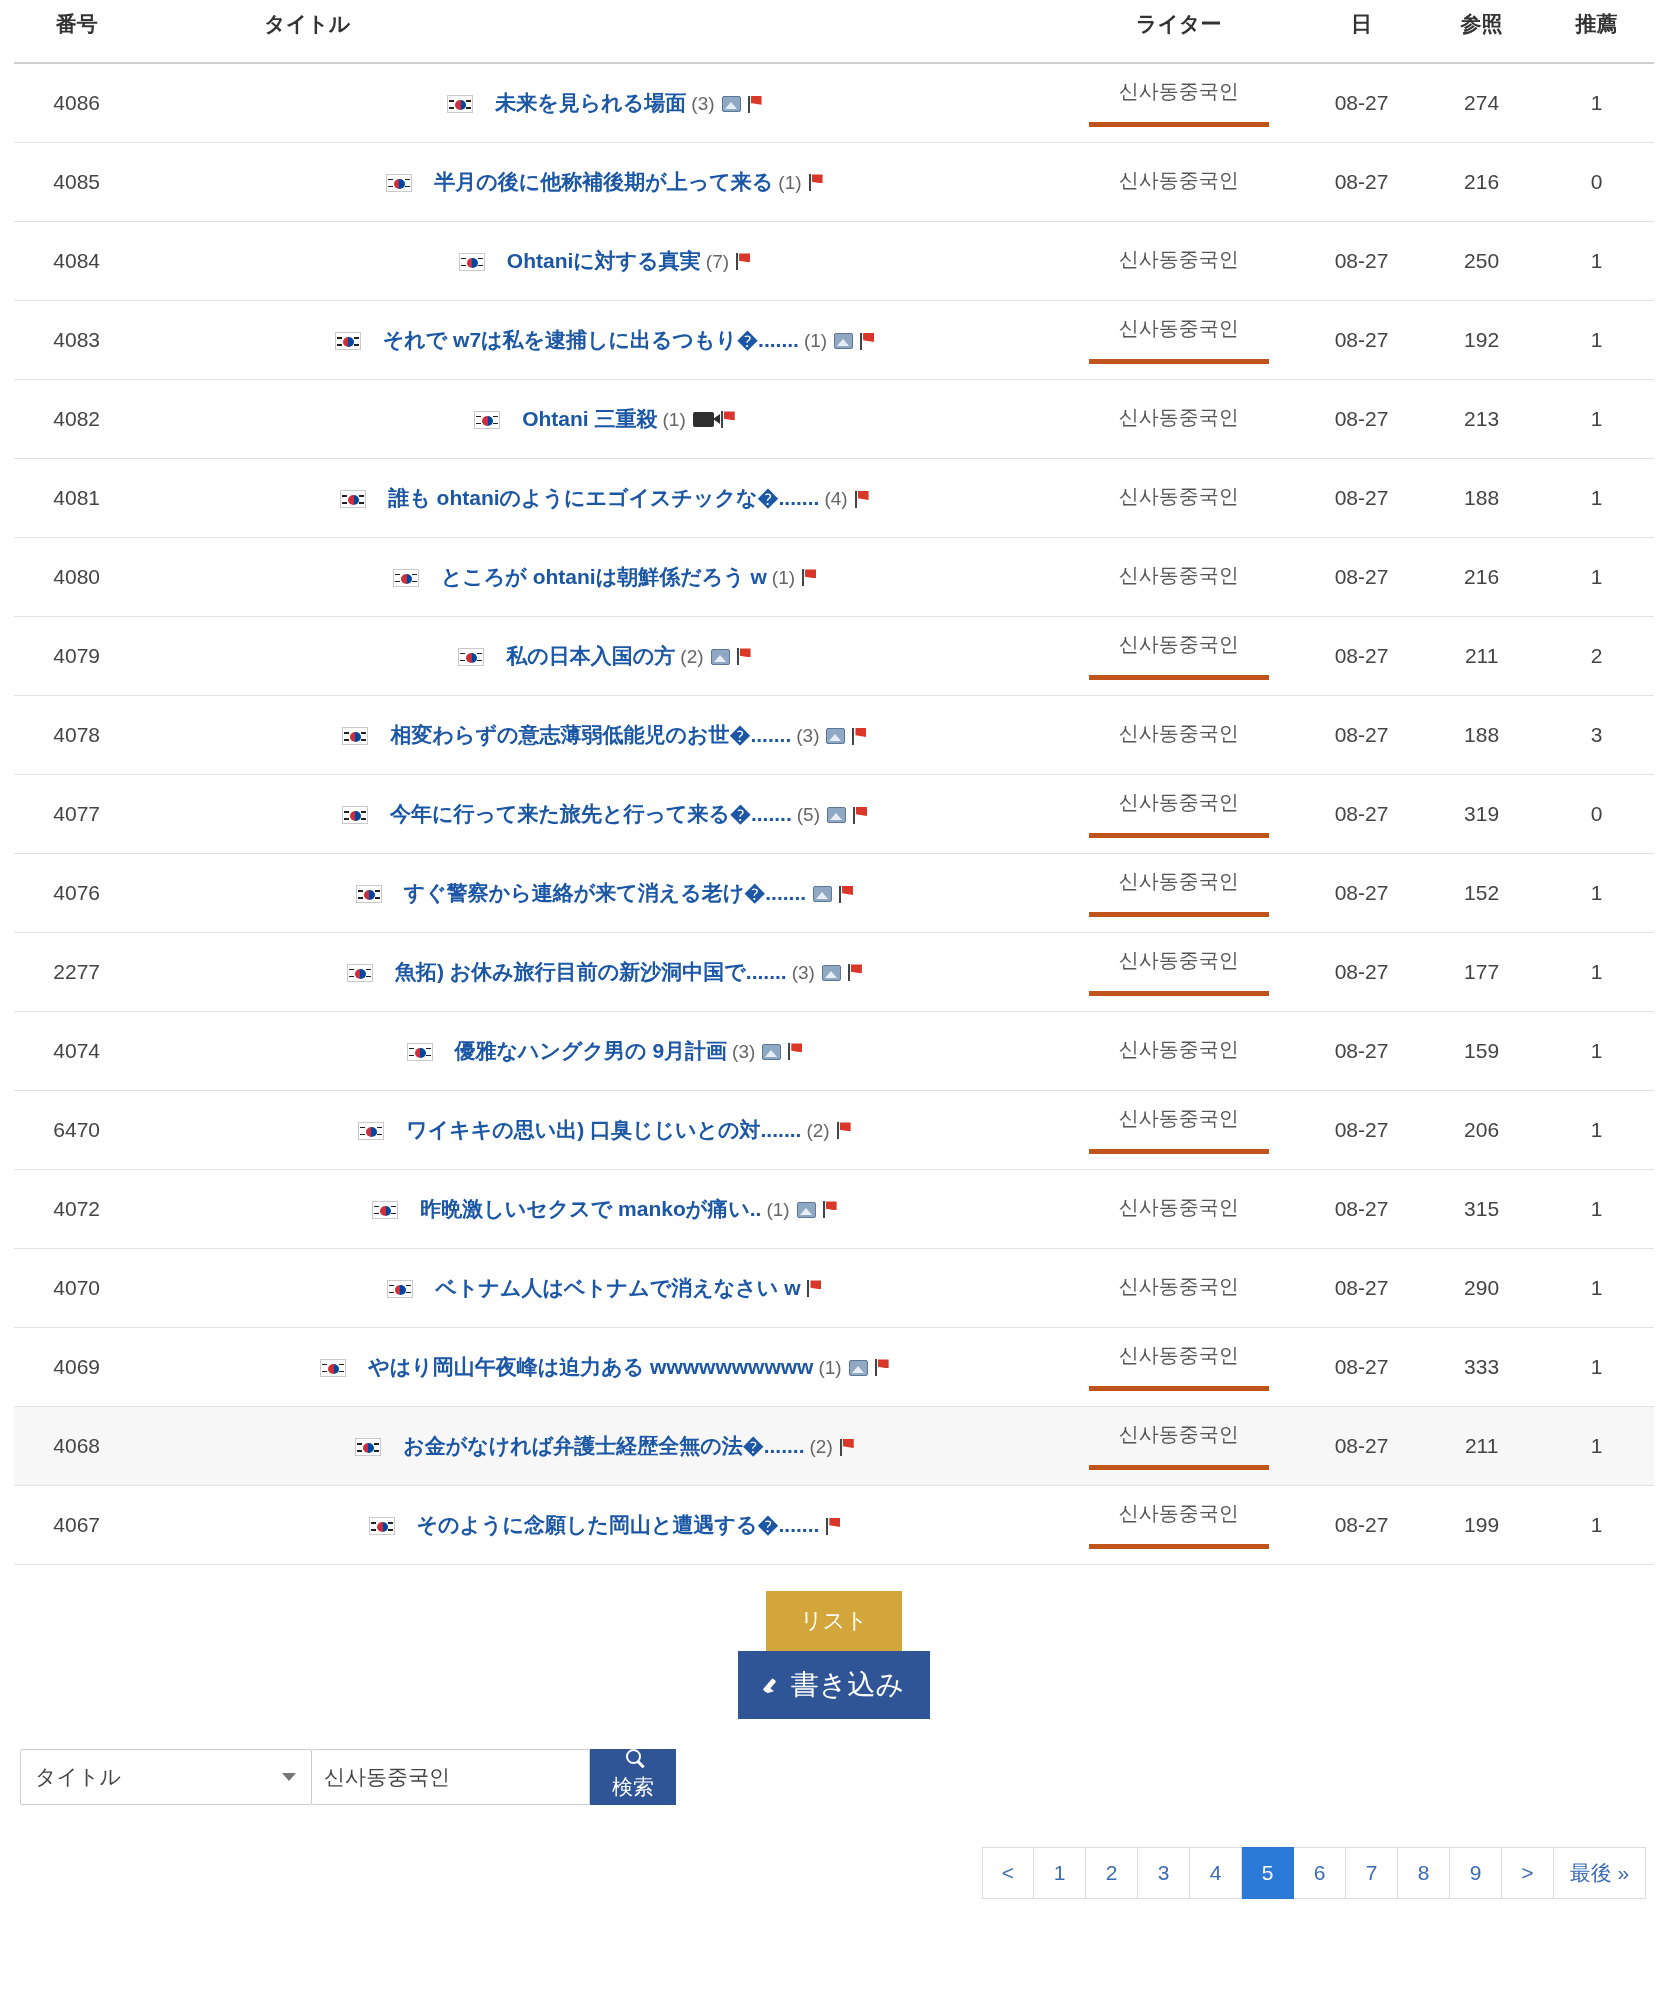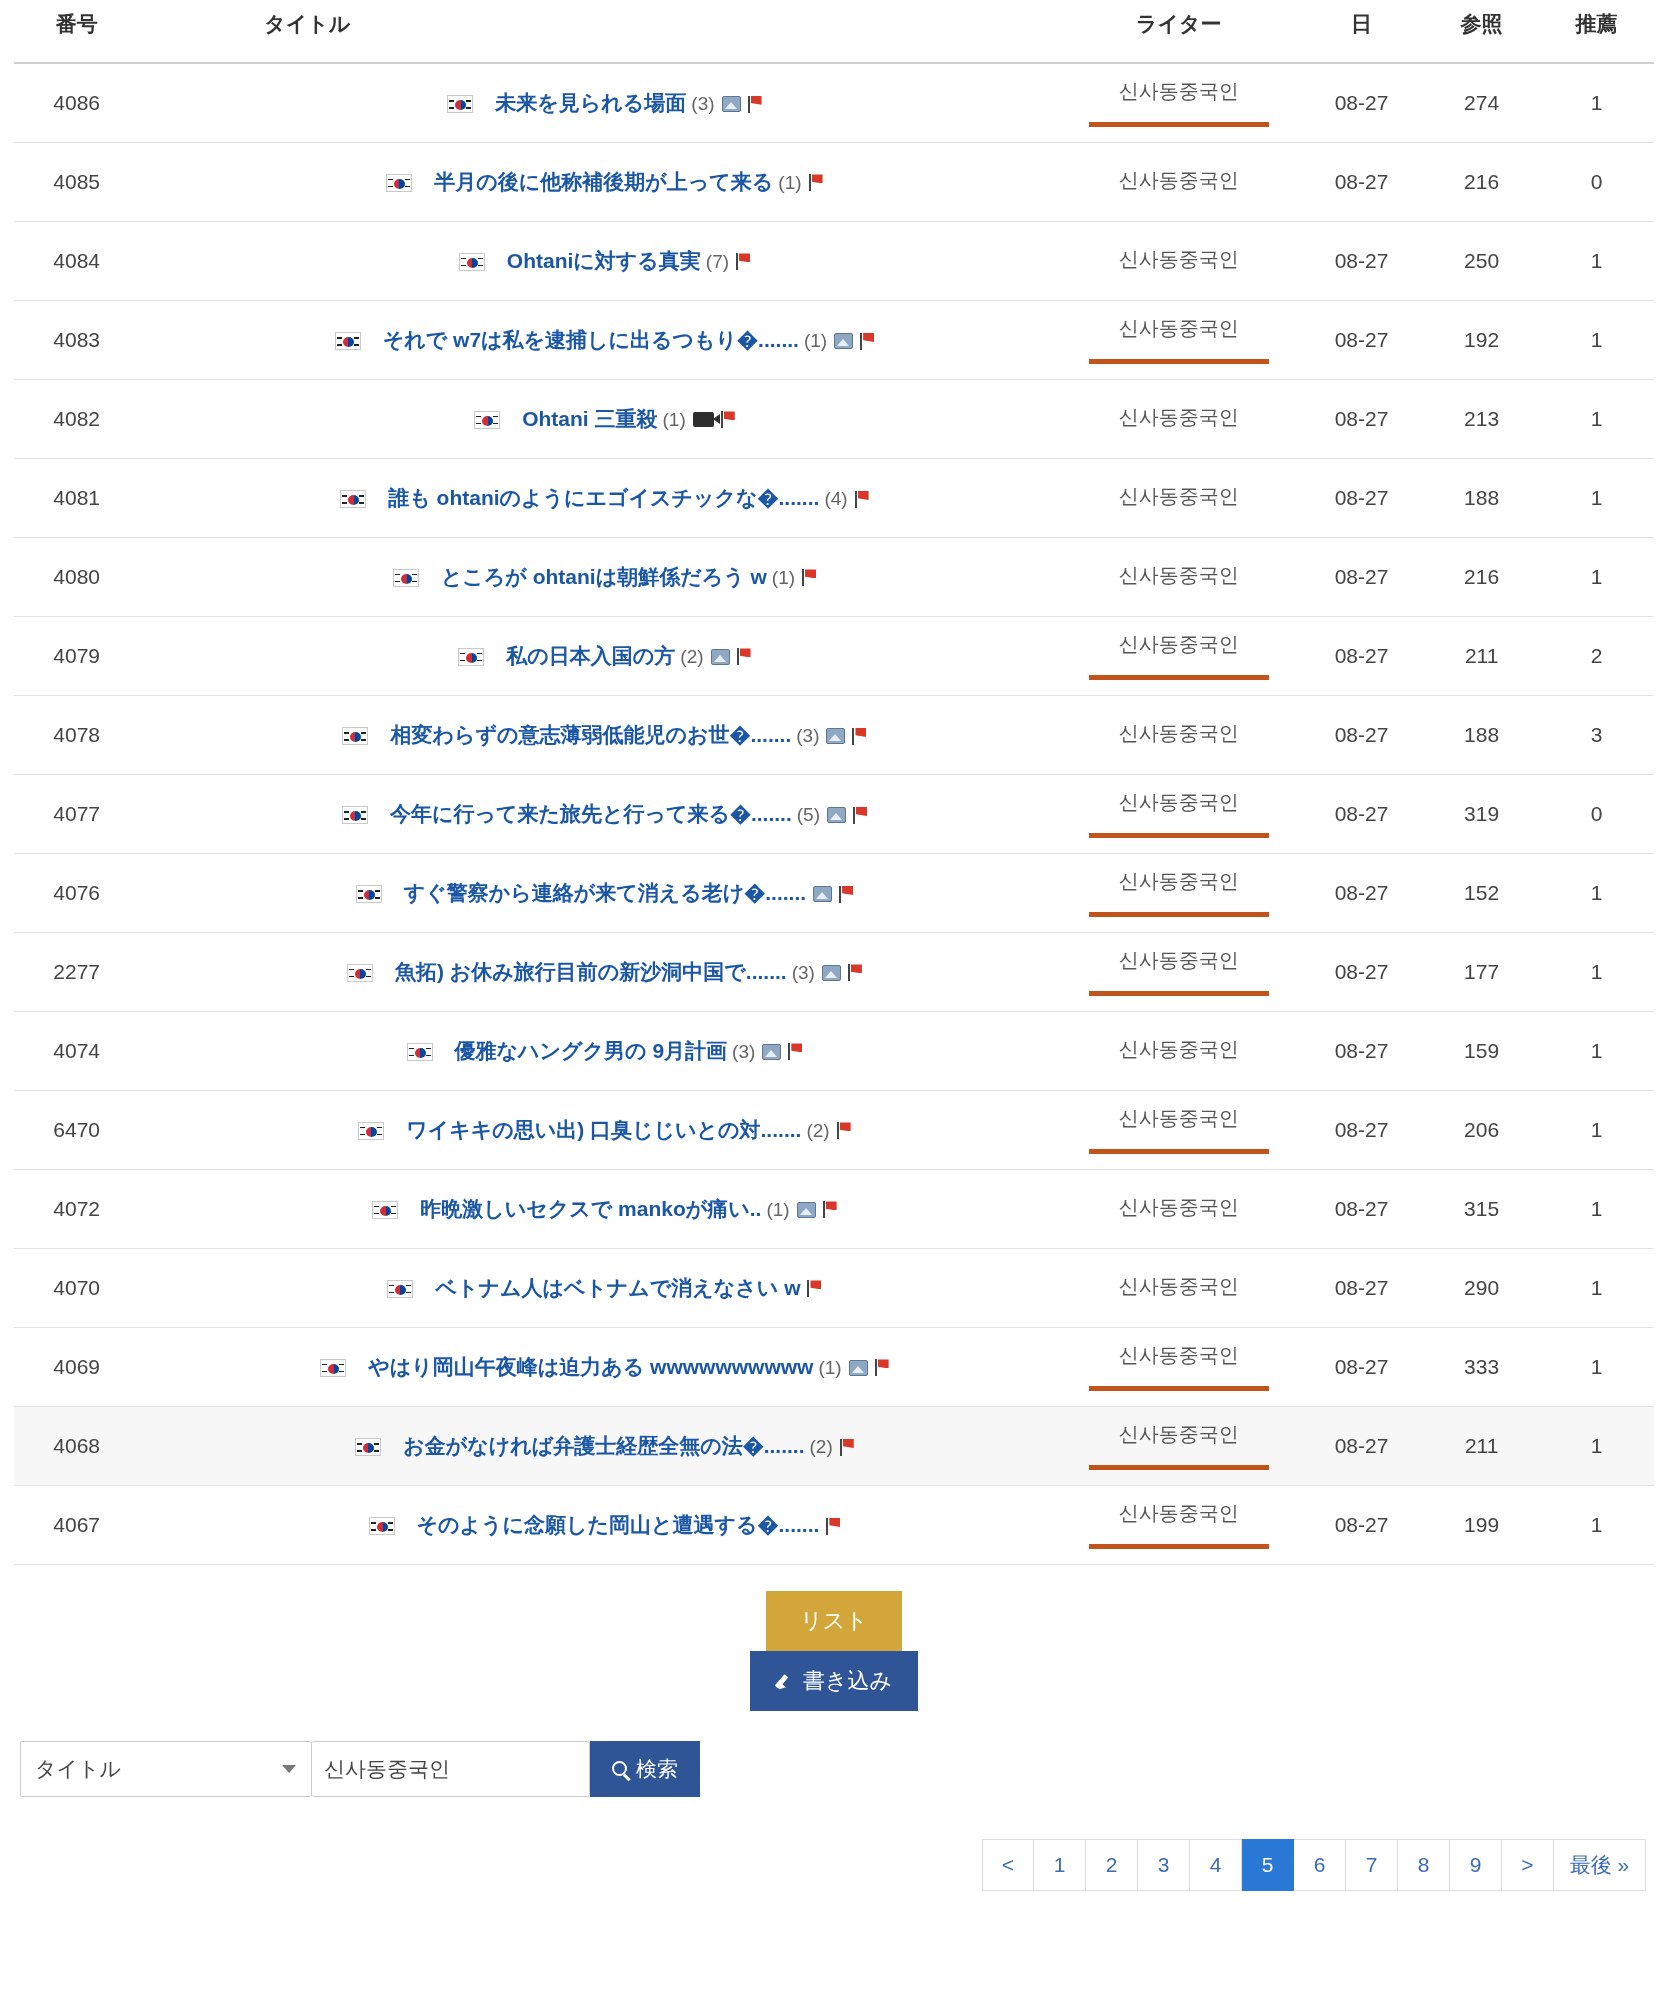--- a/index.html
+++ b/index.html
@@ -180,21 +180,21 @@
     border: none;
     font-size: 22px;
     padding: 15px 34px;
     cursor: pointer;
     font-family: "Liberation Sans", sans-serif;
   }
   .btn-write {
     background: #2f5596;
     color: #ffffff;
     border: none;
-    font-size: 22px;
+    font-size: 28px;
     padding: 15px 26px;
     cursor: pointer;
     display: flex;
     align-items: center;
     gap: 9px;
     font-family: "Liberation Sans", sans-serif;
     justify-content: space-between;
   }
   .pencil {
     display: inline-block;
@@ -271,20 +271,21 @@
     color: #ffffff;
     border: none;
     height: 56px;
     font-size: 21px;
     padding: 0 22px;
     display: flex;
     align-items: center;
     gap: 9px;
     cursor: pointer;
     font-family: "Liberation Sans", sans-serif;
+    flex-direction: column;
   }
   .mag {
     display: inline-block;
     width: 15px; height: 15px;
     border: 2.5px solid #ffffff;
     border-radius: 50%;
     position: relative;
   }
   .mag::after {
     content: "";

